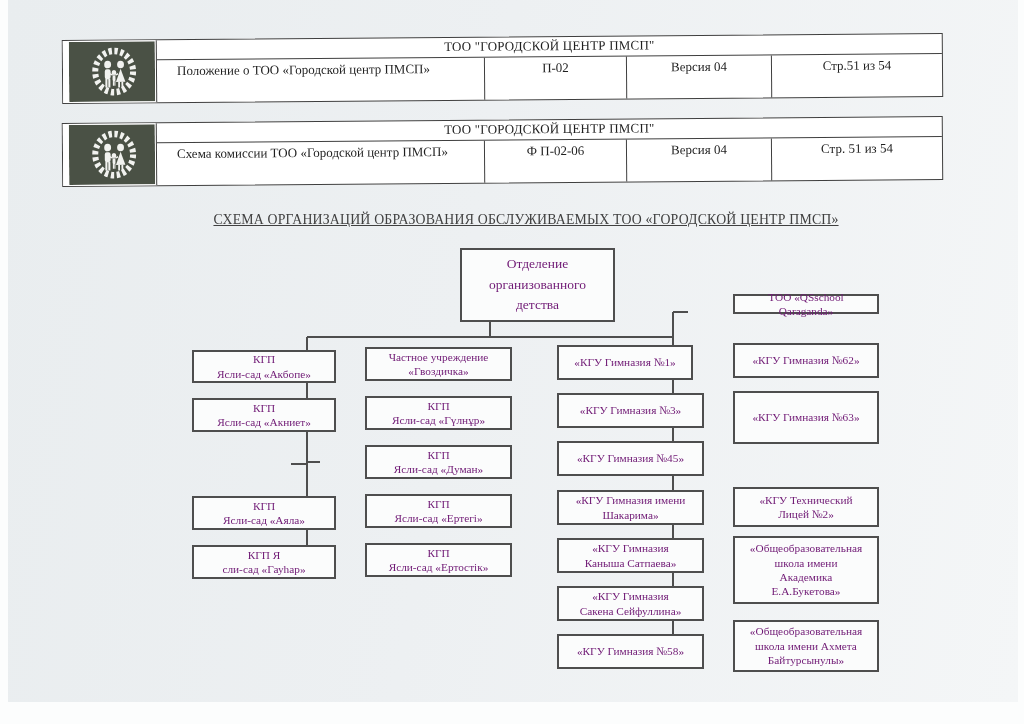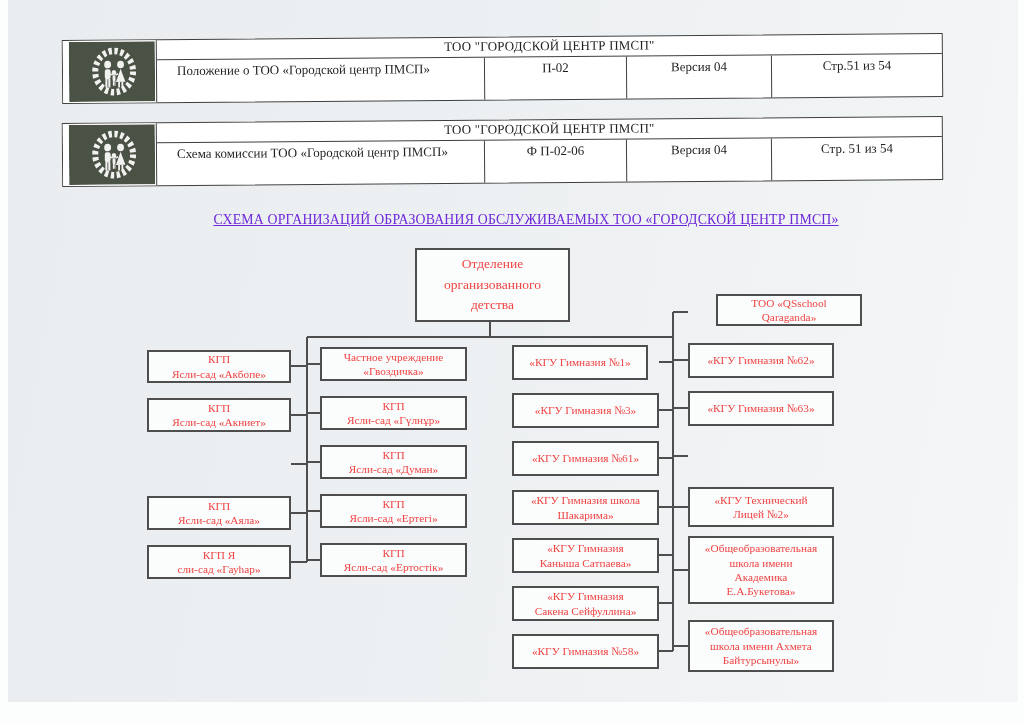--- a/index.html
+++ b/index.html
@@ -44,34 +44,35 @@
   .ht-cell:last-child { border-right:none; }
   .ht-desc { width:328px; padding-left:20px; }
   .ht-code { width:142px; text-align:center; }
   .ht-ver  { width:145px; text-align:center; }
   .ht-page { flex:1; text-align:center; }
 
   
   .section-title {
     position:absolute; left:0; right:0; top:212px;
     text-align:center; font-size:13.8px; letter-spacing:0.2px;
-    text-decoration:underline; color:#6d28d9;margin-left:28px;
+    text-decoration:underline; color:#404040;margin-left:28px;
   }
 
   
   .connectors { position:absolute; left:0; top:0; }
   .connectors path { stroke:#4e4e4e; stroke-width:2; fill:none; }
 
   .node {
     position:absolute; box-sizing:border-box;
     background:#fbfcfc; border:2px solid #4e4e4e;
     display:flex; align-items:center; justify-content:center;
     text-align:center; white-space:pre-line;
-    font-size:11.3px; line-height:1.28; color:#ef4444;
+    font-size:11.3px; line-height:1.28; color:#701a75;
     padding:1px 3px;
+    margin-left:45px;
   }
   .node-root { font-size:13.5px; line-height:1.55; }
 </style>
 </head>
 <body>
 
 <div id="screen">
   <div class="scan-bg"></div>
 
   <div class="header-table ht1">
@@ -175,33 +176,33 @@
 Ясли-сад «Гүлнұр»</div>
   <div class="node" style="left:320px;top:445px;width:147px;height:34px">КГП
 Ясли-сад «Думан»</div>
   <div class="node" style="left:320px;top:494px;width:147px;height:34px">КГП
 Ясли-сад «Ертегі»</div>
   <div class="node" style="left:320px;top:543px;width:147px;height:34px">КГП
 Ясли-сад «Ертостік»</div>
 
   <div class="node" style="left:512px;top:345px;width:136px;height:35px">«КГУ Гимназия №1»</div>
   <div class="node" style="left:512px;top:393px;width:147px;height:35px">«КГУ Гимназия №3»</div>
-  <div class="node" style="left:512px;top:441px;width:147px;height:35px">«КГУ Гимназия №61»</div>
-  <div class="node" style="left:512px;top:490px;width:147px;height:35px">«КГУ Гимназия школа
+  <div class="node" style="left:512px;top:441px;width:147px;height:35px">«КГУ Гимназия №45»</div>
+  <div class="node" style="left:512px;top:490px;width:147px;height:35px">«КГУ Гимназия имени
 Шакарима»</div>
   <div class="node" style="left:512px;top:538px;width:147px;height:35px">«КГУ Гимназия
 Каныша Сатпаева»</div>
   <div class="node" style="left:512px;top:586px;width:147px;height:35px">«КГУ Гимназия
 Сакена Сейфуллина»</div>
   <div class="node" style="left:512px;top:634px;width:147px;height:35px">«КГУ Гимназия №58»</div>
 
-  <div class="node" style="left:716px;top:294px;width:146px;height:32px">ТОО «QSschool
+  <div class="node" style="left:688px;top:294px;width:146px;height:20px">ТОО «QSschool
 Qaraganda»</div>
   <div class="node" style="left:688px;top:343px;width:146px;height:35px">«КГУ Гимназия №62»</div>
-  <div class="node" style="left:688px;top:391px;width:146px;height:35px">«КГУ Гимназия №63»</div>
+  <div class="node" style="left:688px;top:391px;width:146px;height:53px">«КГУ Гимназия №63»</div>
   <div class="node" style="left:688px;top:487px;width:146px;height:40px">«КГУ Технический
 Лицей №2»</div>
   <div class="node" style="left:688px;top:536px;width:146px;height:68px">«Общеобразовательная
 школа имени
 Академика
 Е.А.Букетова»</div>
   <div class="node" style="left:688px;top:620px;width:146px;height:52px">«Общеобразовательная
 школа имени Ахмета
 Байтурсынулы»</div>
 </div>

